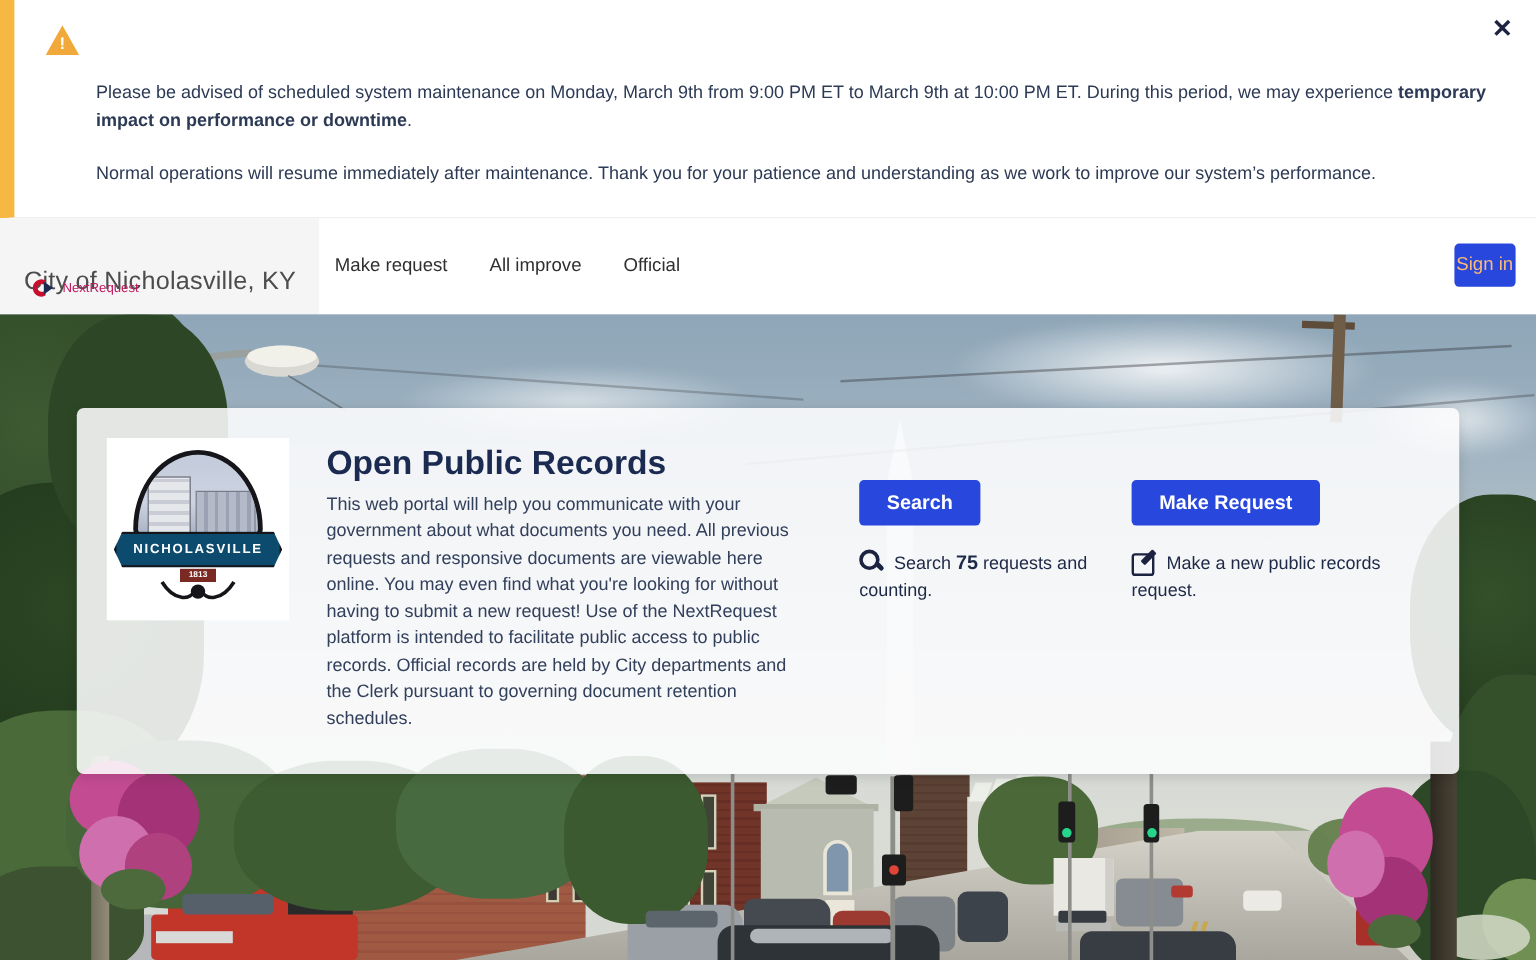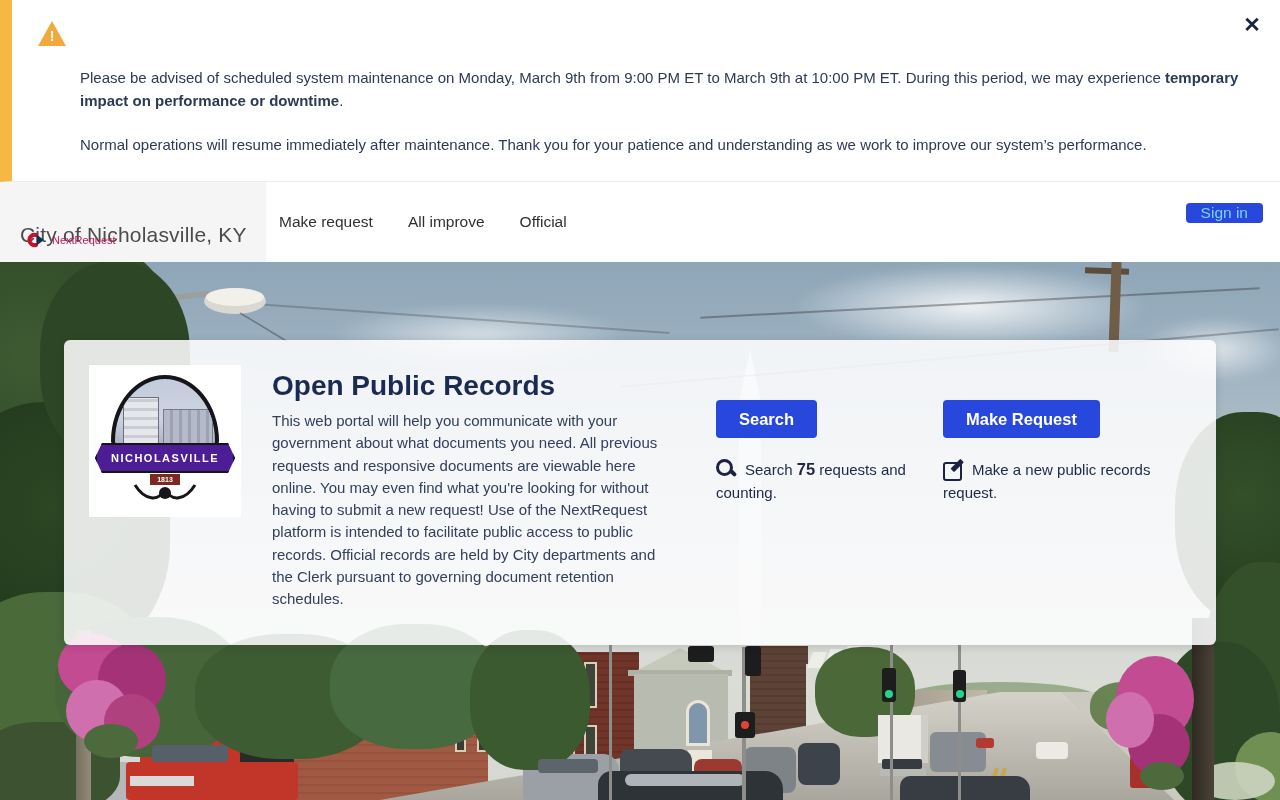--- a/index.html
+++ b/index.html
@@ -18,21 +18,21 @@
 
   
   .header { position:absolute; top:182px; left:0; width:1280px; height:80px; background:#fff; }
   .brand { position:absolute; left:0; top:0; width:266px; height:80px; background:#f5f5f6; cursor:pointer; }
   .agency { position:absolute; left:20px; top:14px; font-size:21px; color:#4c4c4c; font-weight:400; letter-spacing:.2px;margin-top:27px; }
   .nr-row { position:absolute; left:24px; top:50px; display:flex; align-items:center; gap:6px; }
   .nr-row svg { display:block; }
   .nr-text { font-size:11px; color:#be185d; }
   .nav { position:absolute; left:279px; top:0; height:80px; display:flex; align-items:center; gap:35px; }
   .nav a { font-size:15.5px; color:#303030; text-decoration:none; cursor:pointer; }
-  .signin { position:absolute; right:17px; top:21px; height:20px; padding:0 15px; background:#2847dc; color:#7dd3fc; font-size:15.5px; font-family:inherit; border:none; border-radius:4px; cursor:pointer; }
+  .signin { position:absolute; right:17px; top:21px; height:36px; padding:0 2px; background:#2847dc; color:#fdba74; font-size:15.5px; font-family:inherit; border:none; border-radius:4px; cursor:pointer; }
 
   
   .hero { position:absolute; top:262px; left:0; width:1280px; height:538px; overflow:hidden; background:#9db1c0; }
   .hero .s { position:absolute; }
   .sky { left:0; top:0; width:1280px; height:538px; background:linear-gradient(180deg,#8ea6b8 0%,#9db1c0 18%,#b7c4ca 40%,#cfd5d3 58%,#dadcd6 78%,#d5d8d2 100%); z-index:0; }
   .cloud { background:radial-gradient(ellipse at center,rgba(255,255,255,.85),rgba(255,255,255,0) 70%); filter:blur(4px); z-index:1; }
   .cloud.c1 { left:790px; top:2px; width:360px; height:85px; }
   .cloud.c2 { left:330px; top:42px; width:300px; height:62px; opacity:.7; }
   .cloud.c3 { left:1140px; top:55px; width:150px; height:65px; opacity:.8; }
   .steeple-spire { left:737px; top:88px; width:26px; height:62px; background:#e7eaec; clip-path:polygon(50% 0,100% 100%,0 100%); opacity:.85; z-index:1; }
@@ -148,21 +148,21 @@
   .fr2 { left:1128px; top:452px; width:62px; height:62px; background:#a33376; }
   .fr3 { left:1106px; top:430px; width:48px; height:56px; background:#d06fae; }
   .frg { left:1140px; top:500px; width:44px; height:28px; background:#4c6a3c; }
 
   
   .card { position:absolute; left:64px; top:78px; width:1152px; height:305px; background:rgba(253,253,254,.88); border-radius:6px; box-shadow:0 2px 10px rgba(0,0,0,.12); z-index:10; }
   .logo-box { position:absolute; left:25px; top:25px; width:152px; height:152px; background:#fff; }
   .badge-dome { position:absolute; left:22px; top:10px; width:108px; height:74px; border:4px solid #15151a; border-radius:54px 54px 8px 8px / 66px 66px 8px 8px; background:linear-gradient(180deg,#c3cbdc 0%,#cdd3e0 60%,#aab3c4 100%); overflow:hidden; }
   .dome-bld1 { position:absolute; left:8px; top:18px; width:36px; height:48px; background:repeating-linear-gradient(0deg,#e6e7ea 0 6px,#c9ccd4 6px 9px); border:1px solid #6a6f7a; }
   .dome-bld2 { position:absolute; left:48px; top:30px; width:50px; height:36px; background:repeating-linear-gradient(90deg,#b4bac8 0 6px,#9aa2b4 6px 9px); border:1px solid #767c88; }
-  .badge-banner { position:absolute; left:6px; top:78px; width:140px; height:30px; background:#4c1d95; clip-path:polygon(0 50%,5% 0,95% 0,100% 50%,95% 100%,5% 100%); border:2px solid #15151a; display:flex; align-items:center; justify-content:center; }
+  .badge-banner { position:absolute; left:6px; top:78px; width:140px; height:30px; background:#0c4a6e; clip-path:polygon(0 50%,5% 0,95% 0,100% 50%,95% 100%,5% 100%); border:2px solid #15151a; display:flex; align-items:center; justify-content:center; }
   .badge-banner span { color:#fff; font-size:11px; font-weight:bold; letter-spacing:1.5px; }
   .badge-year { position:absolute; left:61px; top:109px; width:30px; height:11px; background:#7a2a22; color:#fff; font-size:7px; font-weight:bold; text-align:center; line-height:11px; }
   .badge-flourish { position:absolute; left:42px; top:116px; }
   .card h2 { position:absolute; left:208px; top:30px; font-size:28px; font-weight:700; color:#1b2a50; }
   .card .desc { position:absolute; left:208px; top:70px; width:394px; font-size:15px; line-height:22.3px; color:#33405c; }
   .btn { position:absolute; top:60px; height:38px; background:#2847dc; color:#fff; border:none; border-radius:4px; font-family:inherit; font-size:16.5px; font-weight:700; cursor:pointer; }
   .btn-search { left:652px; width:101px; }
   .btn-make { left:879px; width:157px; }
   .note { position:absolute; top:118px; font-size:15px; line-height:23px; color:#1d2946; }
   .note-search { left:652px; width:200px; }

